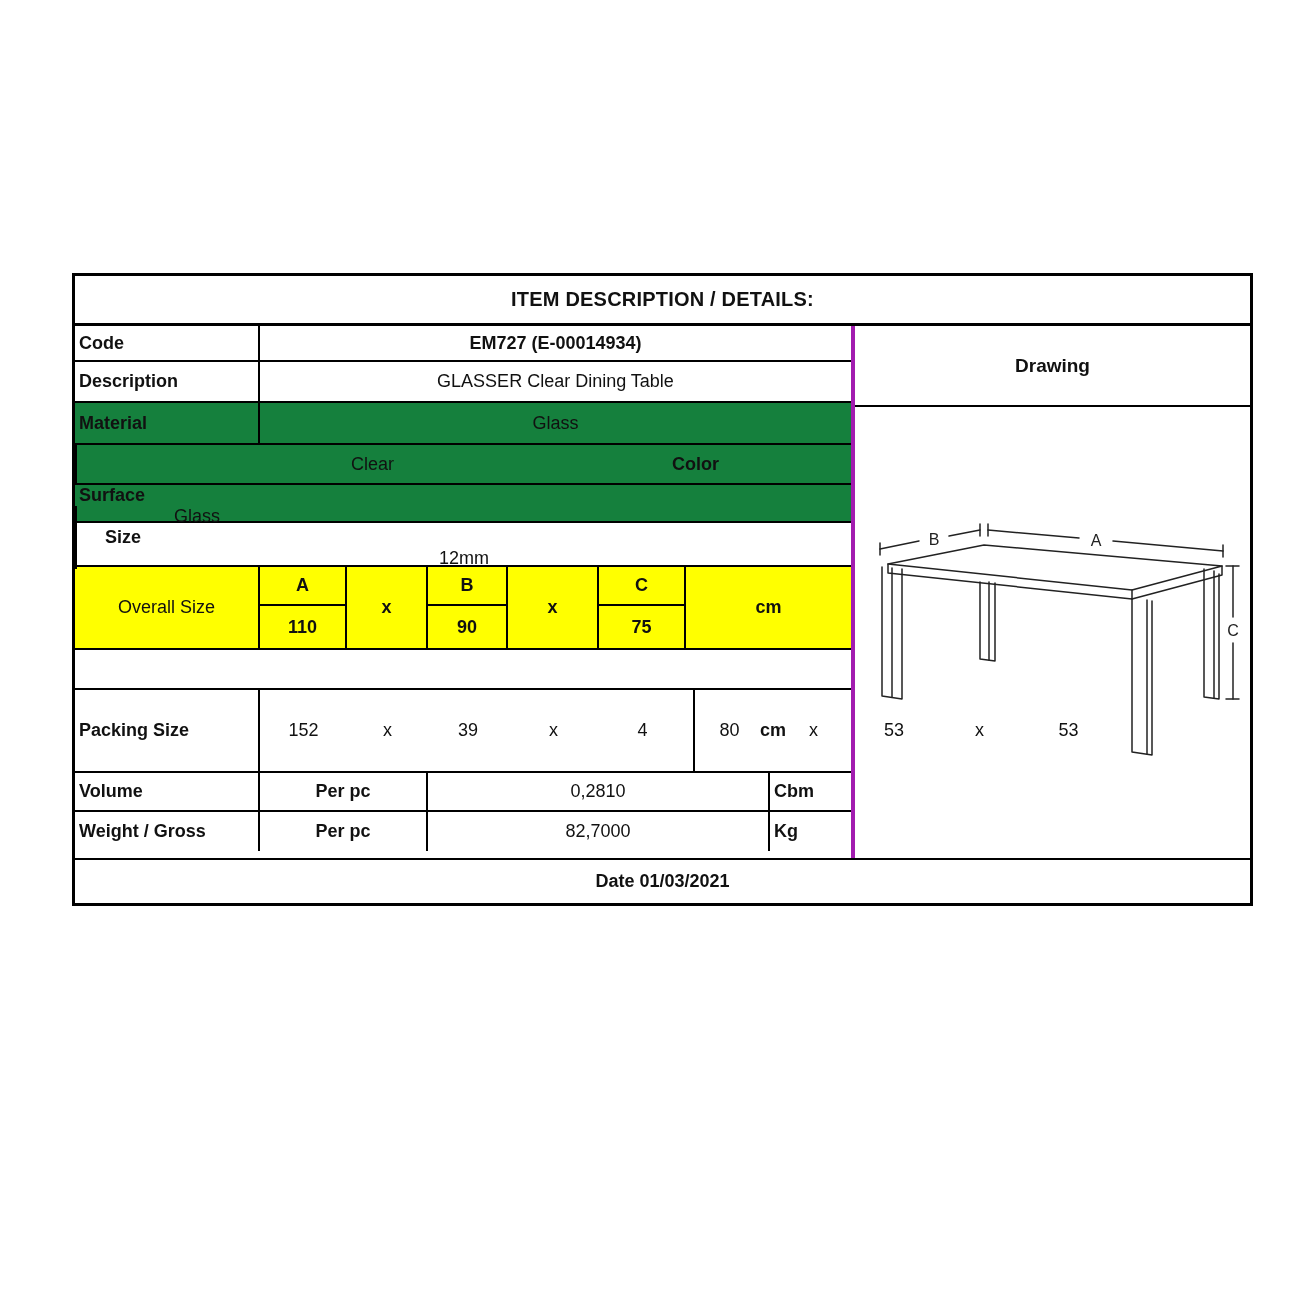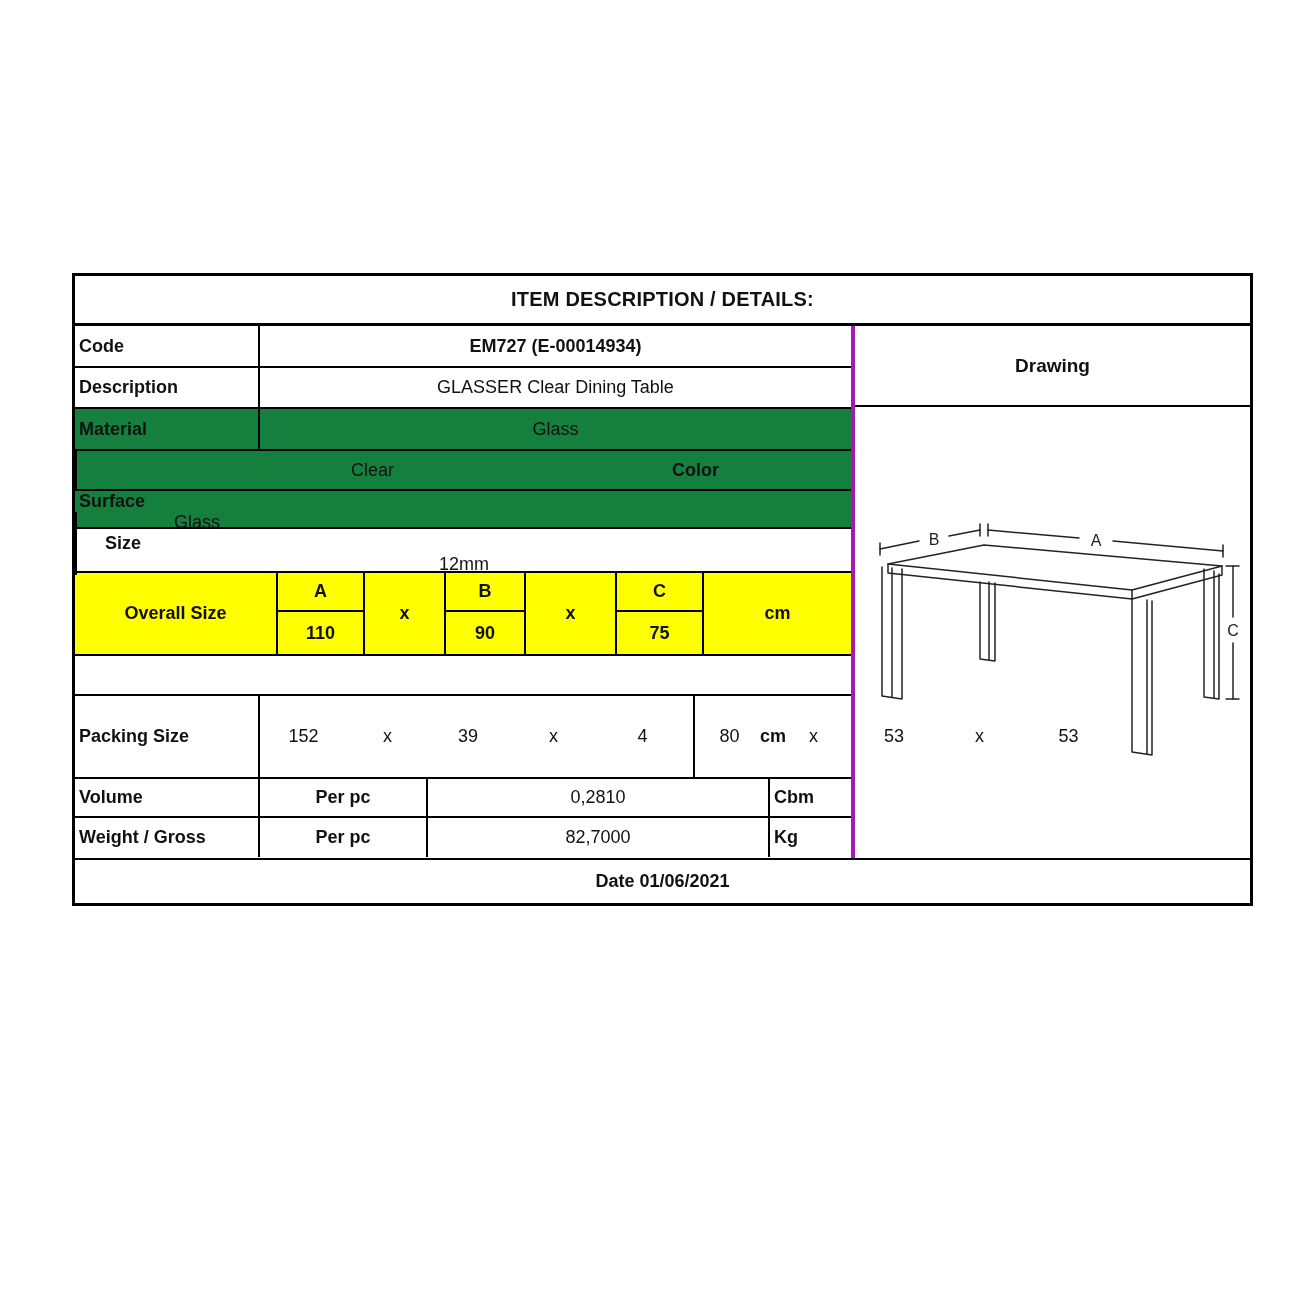--- a/index.html
+++ b/index.html
@@ -17,27 +17,27 @@
     height:50px;border-bottom:3px solid #000;
     display:flex;align-items:center;justify-content:center;
     font-weight:bold;font-size:20px;letter-spacing:.2px;
   }
   .middle{display:flex;}
   .left{width:776px;}
   .right{flex:1;border-left:4px solid #a21caf;display:flex;flex-direction:column;}
   .row{display:flex;border-bottom:2px solid #000;font-size:18px;}
   .cell{display:flex;align-items:center;}
   .lbl{width:183px;font-weight:bold;padding-left:4px;}
-  .lbl-center{width:201px;font-weight:bold;justify-content:center;}
+  .lbl-center{width:183px;font-weight:normal;justify-content:center;}
   .v{flex:1;justify-content:center;}
   .bl{border-left:2px solid #000;}
   .bold{font-weight:bold;}
   .gray{background:#15803d;}
   .yellow{background:#ffff00;}
-  .r-code{height:42px;text-align:center;}
+  .r-code{height:36px;text-align:center;}
   .r-desc{height:41px;}
   .r-mat{height:42px;}
   .r-col{height:40px;}
   .r-surf{height:38px;flex-direction:column;}
   .r-empty1{height:44px;}
   .r-overall{height:83px;}
   .r-empty2{height:40px;}
   .r-pack{height:83px;}
   .r-vol{height:39px;}
   .r-wt{height:39px;border-bottom:none;}
@@ -206,16 +206,16 @@
             <text x="241" y="139" text-anchor="middle">A</text>
             <text x="378" y="229" text-anchor="middle">C</text>
           </g>
         </svg>
       </div>
     </div>
 
   </div>
 
   <div class="date-row">
-    <span>Date 01/06/2021</span>
+    <span>Date 01/03/2021</span>
   </div>
 
 </div>
 
 </body></html>

